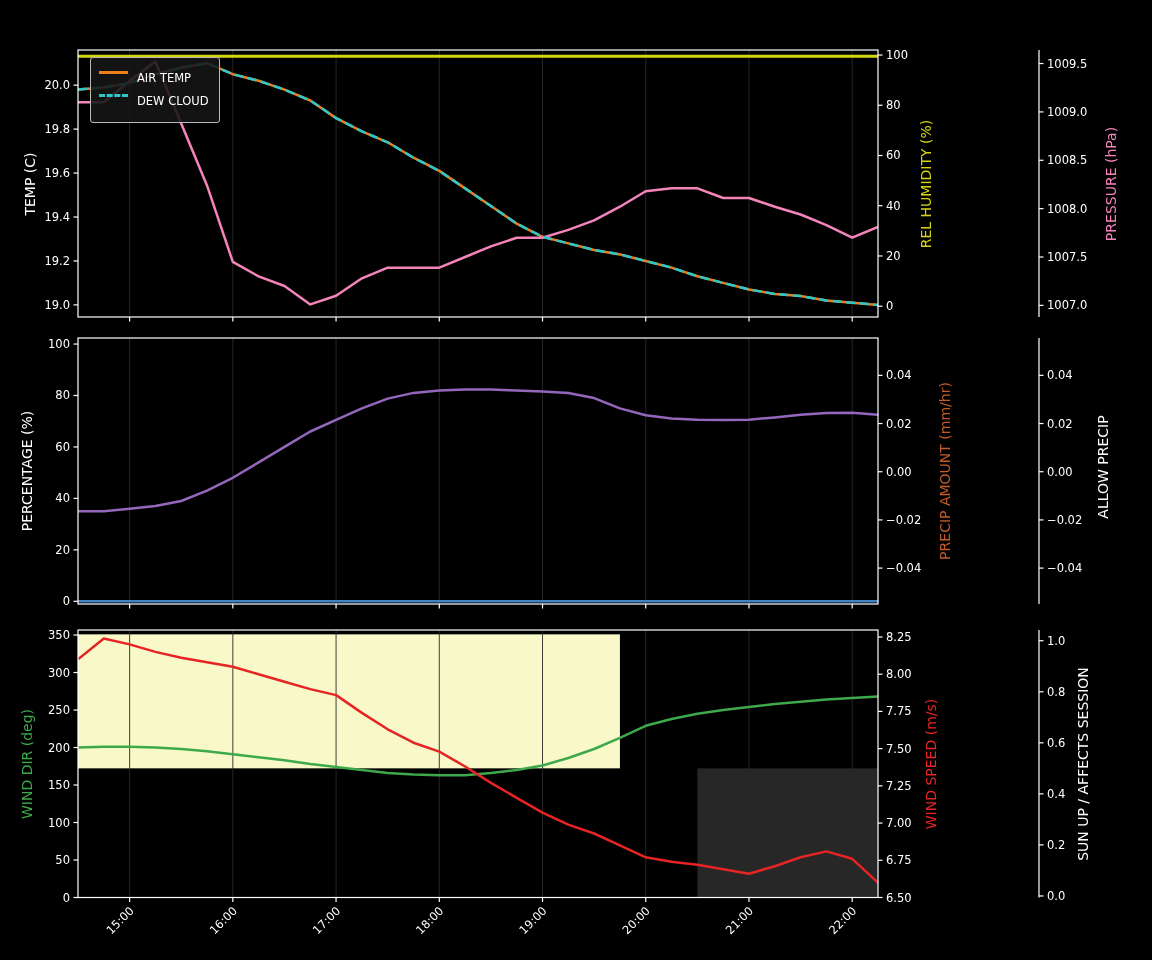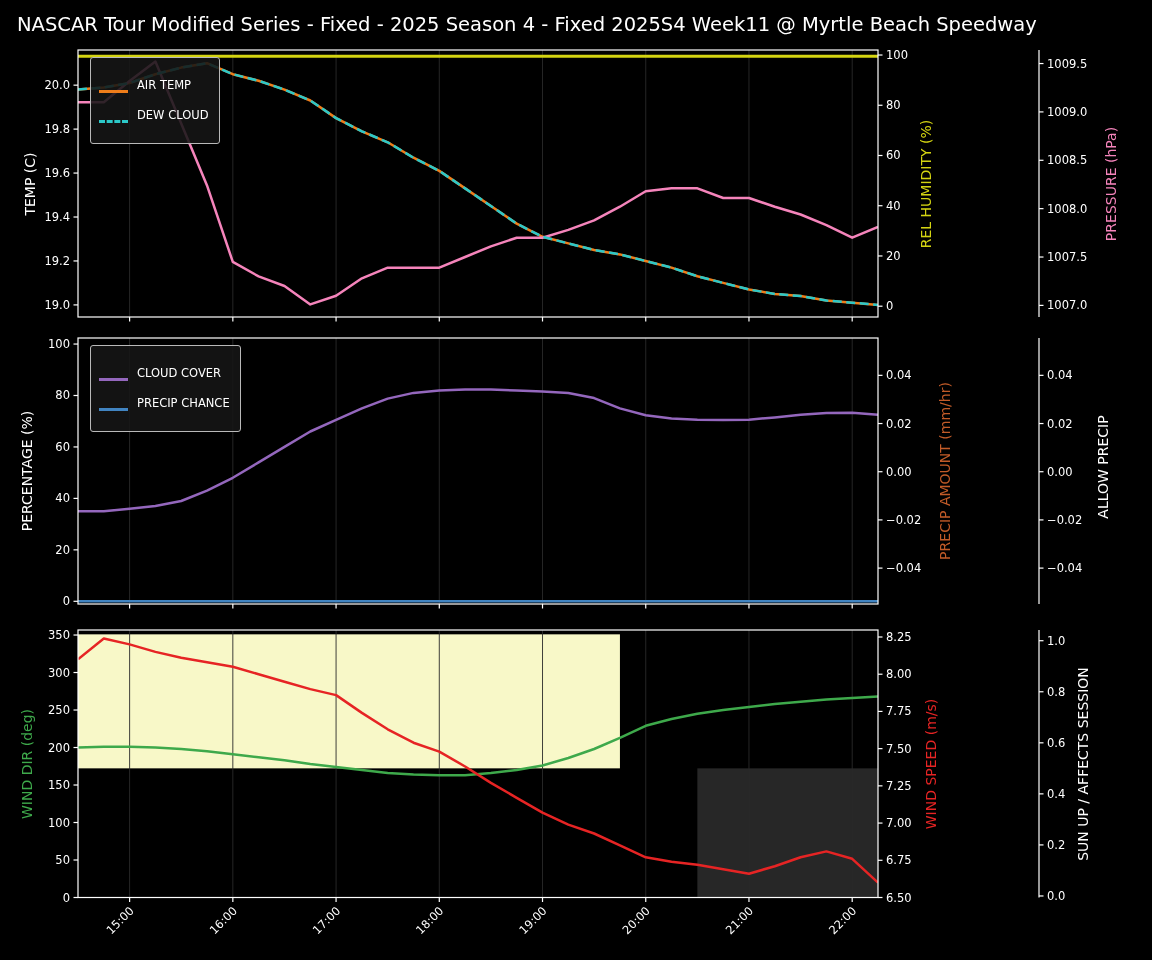--- a/index.html
+++ b/index.html
@@ -5,21 +5,21 @@
   html,body{margin:0;padding:0;background:#000;}
   #fig{position:relative;width:1152px;height:960px;background:#000;overflow:hidden;
        font-family:"DejaVu Sans","Liberation Sans",sans-serif;color:#fff;}
   #chart-svg{position:absolute;left:0;top:0;}
   #chart-svg text{font-family:"DejaVu Sans","Liberation Sans",sans-serif;font-size:11.5px;fill:#fff;}
   .fig-title{position:absolute;left:17px;top:13px;font-size:19.5px;color:#fff;white-space:nowrap;}
   .yaxis-label{position:absolute;font-size:14px;white-space:nowrap;
                transform:translate(-50%,-50%) rotate(-90deg);}
   .legend{position:absolute;background:rgba(22,22,22,0.88);border:1px solid #b9b9b9;
           border-radius:3px;padding:5px 10px 5px 8px;font-size:11.5px;line-height:15px;color:#fff;}
-  .legend-item{display:flex;align-items:flex-end;gap:9px;margin:15px 0;white-space:nowrap;}
+  .legend-item{display:flex;align-items:flex-start;gap:9px;margin:8px 0;white-space:nowrap;}
   .swatch-line{width:29px;height:0;border-top:3.5px solid #fff;}
   .swatch-line.dashed{border-top-style:dashed;}
   .swatch-patch{width:29px;height:11px;}
 </style>
 </head>
 <body>
 
 <div id="fig">
   <svg id="chart-svg" width="1152" height="960">
       <defs>
@@ -228,21 +228,20 @@
         <text x="1047" y="797.8692748091603" text-anchor="start">0.4</text>
         <line x1="1039" x2="1043.5" y1="742.8196564885496" y2="742.8196564885496" stroke="#ffffff" stroke-width="1.2"></line>
         <text x="1047" y="746.8196564885496" text-anchor="start">0.6</text>
         <line x1="1039" x2="1043.5" y1="691.770038167939" y2="691.770038167939" stroke="#ffffff" stroke-width="1.2"></line>
         <text x="1047" y="695.770038167939" text-anchor="start">0.8</text>
         <line x1="1039" x2="1043.5" y1="640.7204198473282" y2="640.7204198473282" stroke="#ffffff" stroke-width="1.2"></line>
         <text x="1047" y="644.7204198473282" text-anchor="start">1.0</text>
       </g>
     </svg>
 
-  <div class="fig-title">NASCAR Tour Modified Series - Fixed - 2025 Season 4 - Fixed 2025S4 Week11 @ Myrtle Beach Speedway</div>
 
   <div class="yaxis-label" style="left: 30px; top: 184px; color: rgb(255, 255, 255);">TEMP (C)</div>
   <div class="yaxis-label" style="left: 926px; top: 184px; color: rgb(212, 212, 17);">REL HUMIDITY (%)</div>
   <div class="yaxis-label" style="left: 1111px; top: 184px; color: rgb(245, 132, 187);">PRESSURE (hPa)</div>
   <div class="yaxis-label" style="left: 27px; top: 471px; color: rgb(255, 255, 255);">PERCENTAGE (%)</div>
   <div class="yaxis-label" style="left: 945px; top: 471px; color: rgb(194, 91, 40);">PRECIP AMOUNT (mm/hr)</div>
   <div class="yaxis-label" style="left: 1103px; top: 467px; color: rgb(255, 255, 255);">ALLOW PRECIP</div>
   <div class="yaxis-label" style="left: 27px; top: 764px; color: rgb(62, 169, 75);">WIND DIR (deg)</div>
   <div class="yaxis-label" style="left: 931px; top: 764px; color: rgb(230, 36, 36);">WIND SPEED (m/s)</div>
   <div class="yaxis-label" style="left: 1083px; top: 764px; color: rgb(255, 255, 255);">SUN UP / AFFECTS SESSION</div>
@@ -251,24 +250,14 @@
     <div class="legend-item">
       <div class="swatch-line" style="border-top-color: rgb(239, 125, 26);"></div>
       <span>AIR TEMP</span>
     </div>
     <div class="legend-item">
       <div class="swatch-line dashed" style="border-top-color: rgb(44, 200, 200);"></div>
       <span>DEW CLOUD</span>
     </div>
   </div>
 
-  <div class="legend" style="left:90px;top:345px;">
-    <div class="legend-item">
-      <div class="swatch-line" style="border-top-color: rgb(148, 103, 189);"></div>
-      <span>CLOUD COVER</span>
-    </div>
-    <div class="legend-item">
-      <div class="swatch-line" style="border-top-color: rgb(65, 132, 193);"></div>
-      <span>PRECIP CHANCE</span>
-    </div>
-  </div>
 
 </div>
 
 </body></html>

